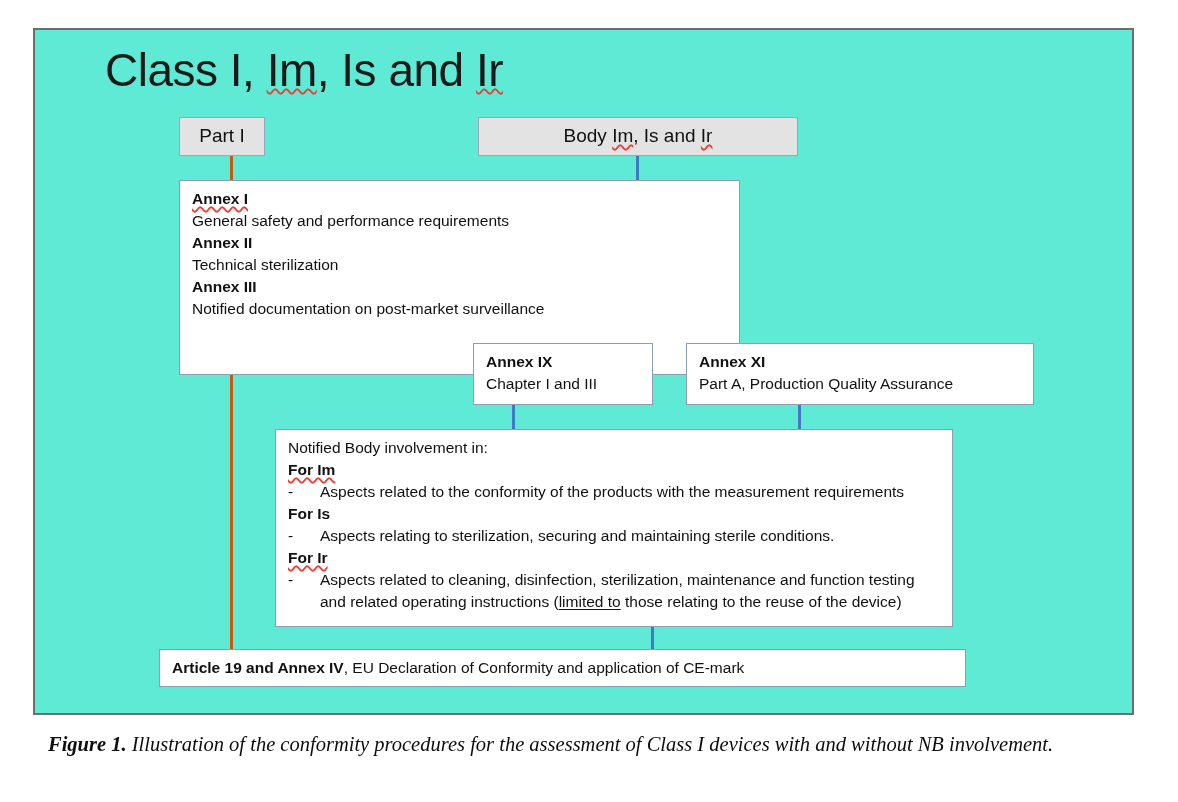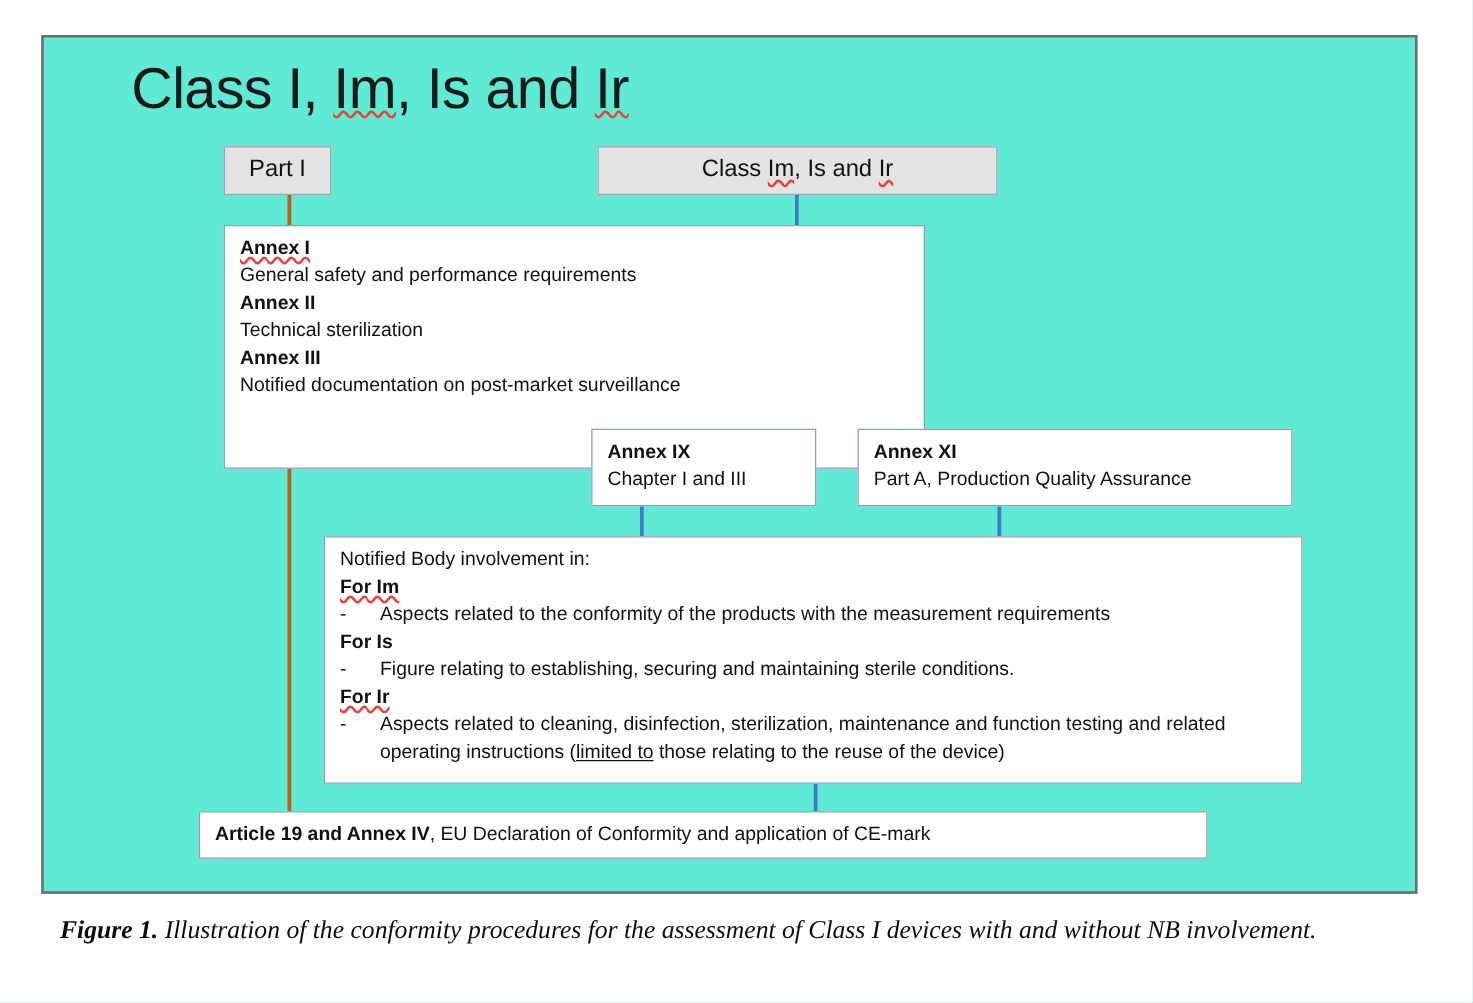--- a/index.html
+++ b/index.html
@@ -72,21 +72,21 @@
     padding: 7px 10px 8px 12px;
   }
   .bold { font-weight: bold; }
 
   
   #node-class-i      { left: 144px;  top: 87px;  width: 86px;  height: 39px; }
   #node-class-imisir { left: 443px;  top: 87px;  width: 320px; height: 39px; }
   #node-annex-i      { left: 144px;  top: 150px; width: 561px; height: 195px; }
   #node-annex-ix     { left: 438px;  top: 313px; width: 180px; height: 62px; }
   #node-annex-xi     { left: 651px;  top: 313px; width: 348px; height: 62px; }
-  #node-nb           { left: 224px;  top: 399px; width: 783px; height: 198px; }
+  #node-nb           { left: 240px;  top: 399px; width: 678px; height: 198px; }
   #node-article19    { left: 124px;  top: 619px; width: 807px; height: 38px; }
 
   
   .row { display: block; white-space: nowrap; }
 
   
   .bullet-row {
     display: flex;
     white-space: nowrap;
   }
@@ -153,21 +153,21 @@
   <div class="conn v blue" id="conn-annexi-xi"></div>
   <div class="conn v blue" id="conn-ix-nb"></div>
   <div class="conn v blue" id="conn-xi-nb"></div>
   <div class="conn v blue" id="conn-nb-article19"></div>
 
   <div class="node grey" id="node-class-i">
     <span>Part I</span>
   </div>
 
   <div class="node grey" id="node-class-imisir">
-    <span><span>Class </span><span class="sp-red">Im</span><span>, Is and </span><span class="sp-red">Ir</span></span>
+    <span><span>Body </span><span class="sp-red">Im</span><span>, Is and </span><span class="sp-red">Ir</span></span>
   </div>
 
   <div class="node" id="node-annex-i">
     <div class="pad">
       <span class="row bold sp-red">Annex I</span>
       <span class="row">General safety and performance requirements</span>
       <span class="row bold">Annex II</span>
       <span class="row">Technical sterilization</span>
       <span class="row bold">Annex III</span>
       <span class="row">Notified documentation on post-market surveillance</span>
@@ -194,21 +194,21 @@
 
       <span class="row bold sp-red">For Im</span>
       <div class="bullet-row">
         <span class="dash">-</span>
         <span class="btext">Aspects related to the conformity of the products with the measurement requirements</span>
       </div>
 
       <span class="row bold">For Is</span>
       <div class="bullet-row">
         <span class="dash">-</span>
-        <span class="btext">Figure relating to establishing, securing and maintaining sterile conditions.</span>
+        <span class="btext">Aspects relating to sterilization, securing and maintaining sterile conditions.</span>
       </div>
 
       <span class="row bold sp-red">For Ir</span>
       <div class="bullet-row">
         <span class="dash">-</span>
         <span class="btext"><span>Aspects related to cleaning, disinfection, sterilization, maintenance and function testing and related operating instructions (</span><span class="underline-note">limited to</span><span> those relating to the reuse of the device)</span></span>
       </div>
     </div>
   </div>
 

